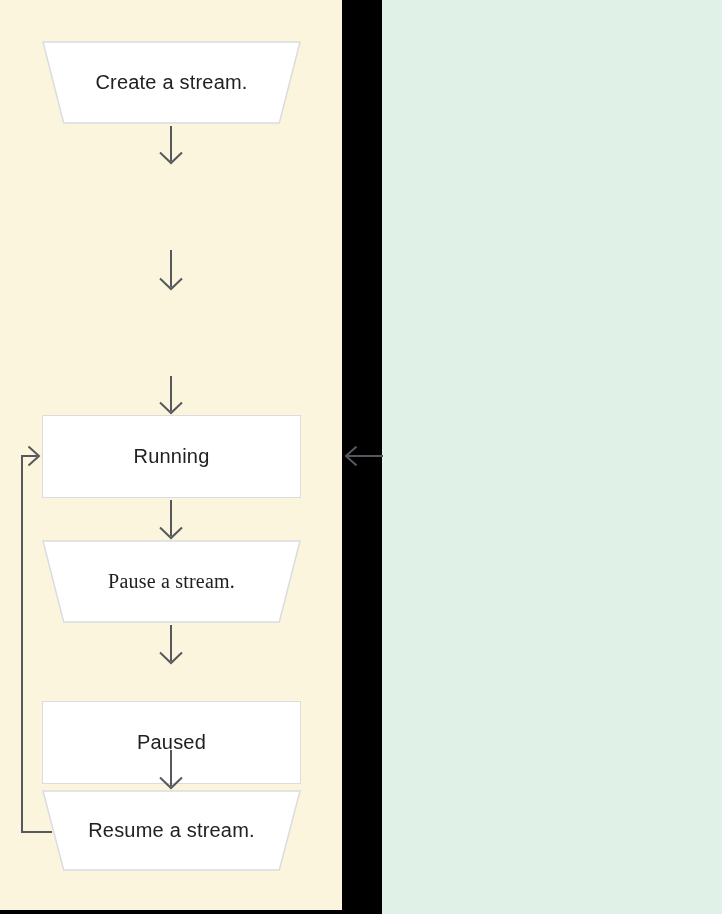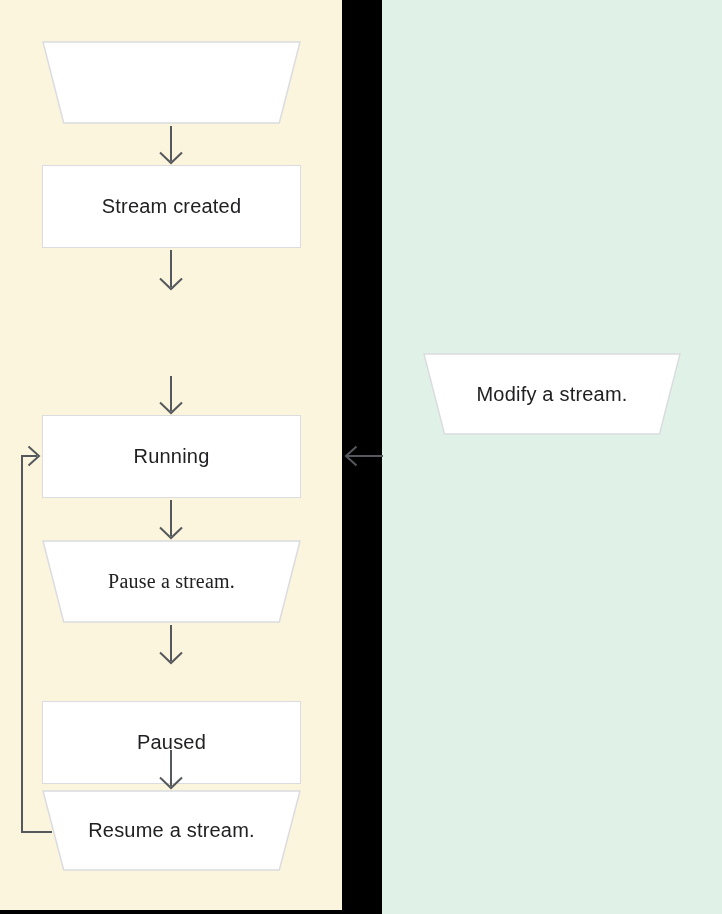--- a/index.html
+++ b/index.html
@@ -79,25 +79,23 @@
 <div class="canvas">
 
   <div class="panel panel-left"></div>
 
   <div class="panel panel-right"></div>
 
   <div class="node trap" style="left:42px; top:41px; width:259px; height:83px;">
     <svg class="shape-svg" viewBox="0 0 259 83" preserveAspectRatio="none">
       <polygon points="1,1 258,1 237.3,82 21.7,82"></polygon>
     </svg>
+    <span class="label">Create a stream.</span>
   </div>
 
-  <div class="node rect" style="left:42px; top:165px; width:259px; height:83px;">
-    <span class="label">Stream created</span>
-  </div>
 
 
   <div class="node rect" style="left:42px; top:415px; width:259px; height:83px;text-align:right;">
     <span class="label">Running</span>
   </div>
 
   <div class="node trap" style="left:42px; top:540px; width:259px; height:83px;font-family:Liberation Serif, serif;">
     <svg class="shape-svg" viewBox="0 0 259 83" preserveAspectRatio="none">
       <polygon points="1,1 258,1 237.3,82 21.7,82"></polygon>
     </svg>
@@ -108,26 +106,20 @@
     <span class="label">Paused</span>
   </div>
 
   <div class="node trap" style="left:42px; top:790px; width:259px; height:81px;">
     <svg class="shape-svg" viewBox="0 0 259 83" preserveAspectRatio="none">
       <polygon points="1,1 258,1 237.3,82 21.7,82"></polygon>
     </svg>
     <span class="label">Resume a stream.</span>
   </div>
 
-  <div class="node trap" style="left:423px; top:353px; width:258px; height:82px;">
-    <svg class="shape-svg" viewBox="0 0 258 82" preserveAspectRatio="none">
-      <polygon points="1,1 257,1 236.5,81 21.5,81"></polygon>
-    </svg>
-    <span class="label">Modify a stream.</span>
-  </div>
 
 
   <svg class="connector-layer" viewBox="0 0 722 914">
 
     <g>
       <line x1="171" y1="126" x2="171" y2="161"></line>
       <polyline points="160,152.5 171,163 182,152.5"></polyline>
     </g>
 
     <g>

